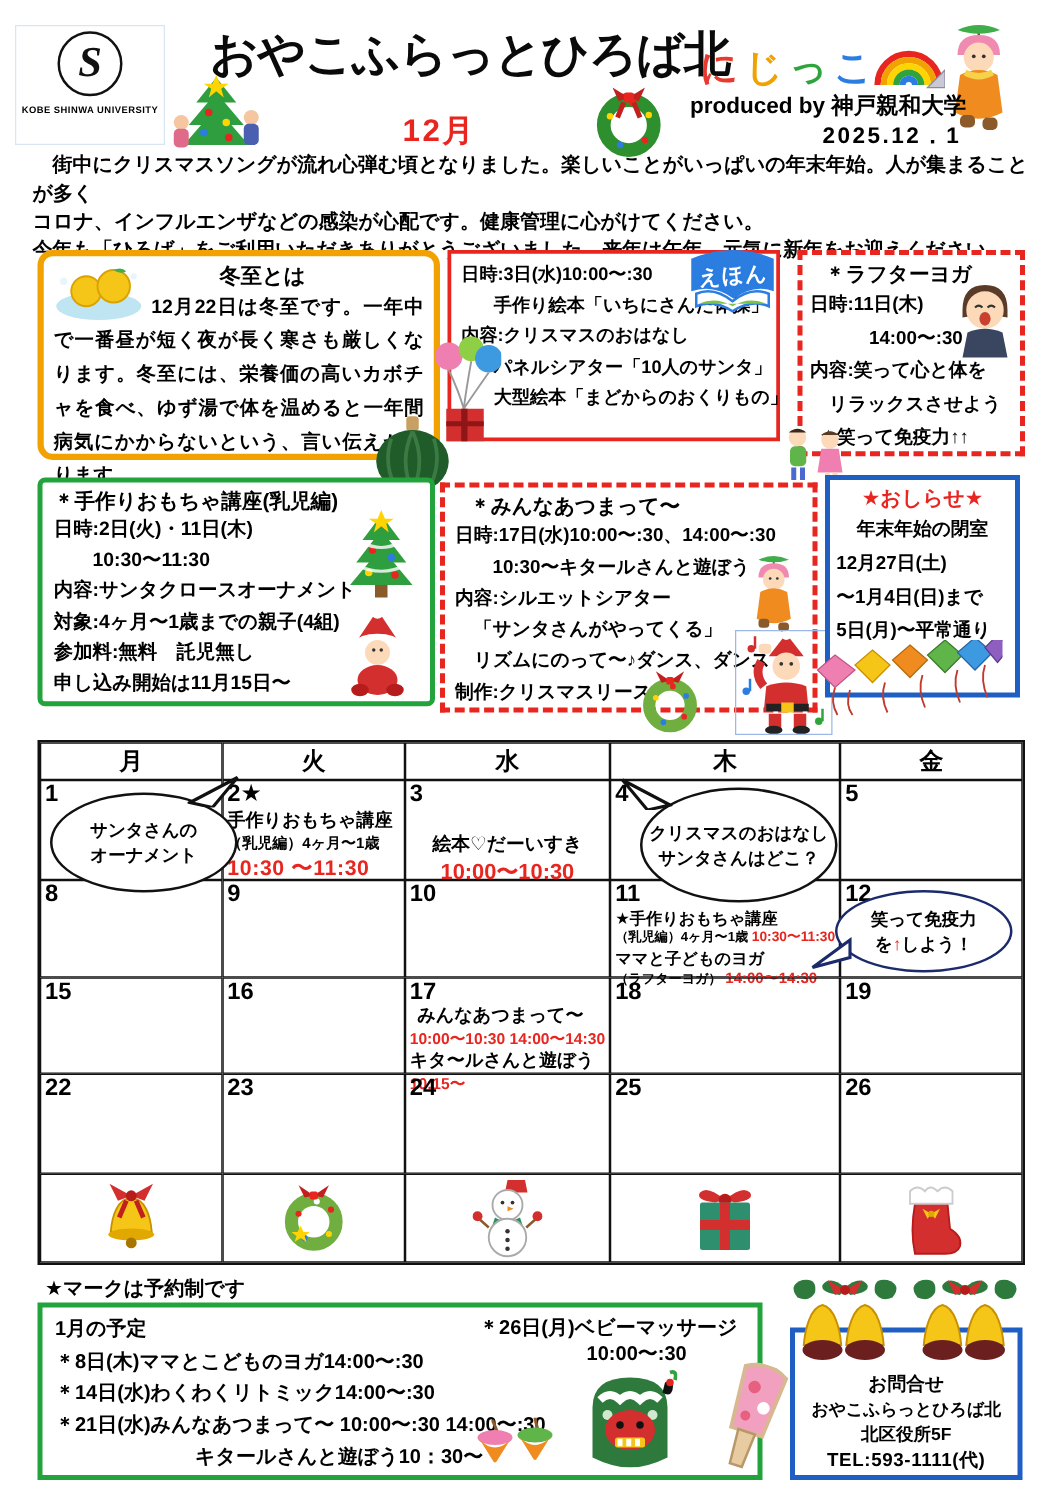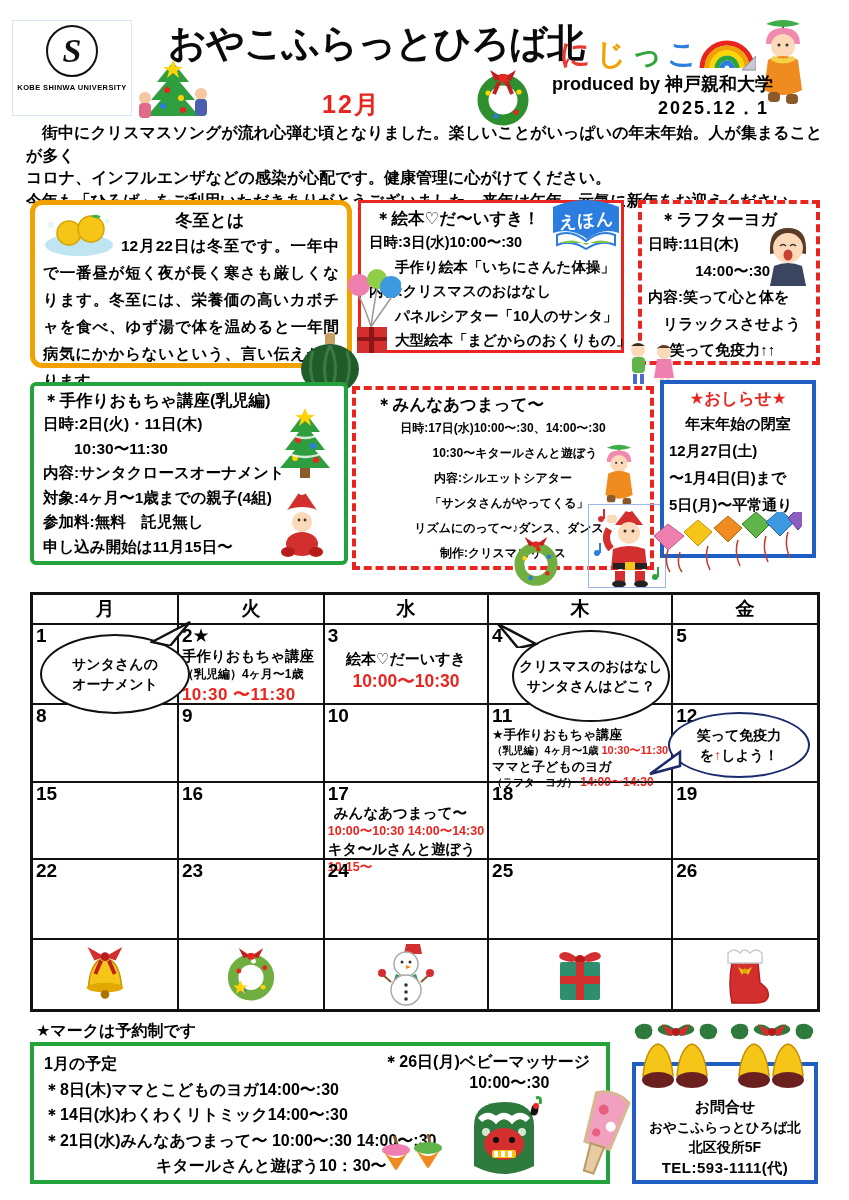--- a/index.html
+++ b/index.html
@@ -30,38 +30,38 @@
   .box-ehon .ln { font-size:14.5px; font-weight:bold; line-height:24.5px; white-space:nowrap; }
   .box-ehon .ind { padding-left:26px; }
   .box-yoga { left:638px; top:200px; width:182px; height:165px; border:4px dashed #e8251f; padding:5px 6px; }
   .box-yoga .bt { font-size:16.5px; font-weight:bold; padding-left:12px; }
   .box-yoga .ln { font-size:15px; font-weight:bold; line-height:26.5px; white-space:nowrap; }
   .box-omocha { left:30px; top:382px; width:318px; height:183px; border:4px solid #23a33b; border-radius:6px; padding:4px 9px; }
   .box-omocha .bt { font-size:16.5px; font-weight:bold; }
   .box-omocha .ln { font-size:15.5px; font-weight:bold; line-height:24.5px; white-space:nowrap; }
   .box-minna { left:352px; top:386px; width:302px; height:184px; border:4px dashed #e8251f; padding:4px 8px; }
   .box-minna .bt { font-size:16.5px; font-weight:bold; padding-left:12px; }
-  .box-minna .ln { font-size:12px; font-weight:bold; line-height:25px; white-space:nowrap;text-align:center; }
+  .box-minna .ln { font-size:15px; font-weight:bold; line-height:25px; white-space:nowrap; }
   .box-oshirase { left:660px; top:380px; width:156px; height:178px; border:4px solid #1f5fc4; padding:4px 5px; }
   .box-oshirase .bt { font-size:16.5px; font-weight:bold; color:#e8251f; text-align:center; }
   .box-oshirase .ln { font-size:15px; font-weight:bold; line-height:27px; white-space:nowrap; }
   .center { text-align:center; }
 
   
   .calendar { left:30px; top:592px; width:790px; height:420px; border:2px solid #111; }
   .cal-grid { display:grid; width:100%; height:100%; grid-template-columns:repeat(5,1fr); grid-template-rows:30px 80px 78px 77px 80px auto; }
   .cell { border:1px solid #111; position:relative; padding:1px 3px; }
   .hcell { display:flex; align-items:center; justify-content:center; font-size:19px; font-weight:bold; }
   .dnum { font-size:19px; font-weight:bold; line-height:1.05; display:block; }
   .icell { display:flex; align-items:center; justify-content:center; }
   .evt2 .l1 { font-size:14.5px; font-weight:bold; white-space:nowrap; margin-top:1px; }
   .evt2 .l2 { font-size:12px; font-weight:bold; white-space:nowrap; }
   .evt2 .tm { font-size:17px; font-weight:bold; color:#e8251f; white-space:nowrap; letter-spacing:.5px; }
   .evt3 { text-align:center; }
-  .evt3 .l1 { font-size:15px; font-weight:bold; white-space:nowrap; margin-top:4px; }
+  .evt3 .l1 { font-size:15px; font-weight:bold; white-space:nowrap; margin-top:20px; }
   .evt3 .tm { font-size:17.5px; font-weight:bold; color:#e8251f; white-space:nowrap; }
   .evt11 .l { font-size:13px; font-weight:bold; white-space:nowrap; line-height:17px; }
   .evt11 .s { font-size:10.5px; font-weight:bold; white-space:nowrap; line-height:15px; }
   .evt11 .t { font-size:11px; font-weight:bold; color:#e8251f; }
   .evt17 .l { font-size:14.5px; font-weight:bold; white-space:nowrap; line-height:19px; padding-left:6px; }
   .evt17 .t { font-size:12.5px; font-weight:bold; color:#e8251f; white-space:nowrap; line-height:17px; }
   .bubble { position:absolute; background:#fff; border:2.5px solid #111; border-radius:50%; display:flex; flex-direction:column; align-items:center; justify-content:center; z-index:6; }
   .bubble .bl { font-size:14px; font-weight:bold; white-space:nowrap; line-height:20px; }
   .bub-navy { border-color:#1b2a6b; }
   .tail { position:absolute; z-index:7; }
@@ -170,21 +170,20 @@
     <div class="bt">冬至とは</div>
     <div class="body">12月22日は冬至です。一年中で一番昼が短く夜が長く寒さも厳しくなります。冬至には、栄養価の高いカボチャを食べ、ゆず湯で体を温めると一年間病気にかからないという、言い伝えがあります。</div>
     <svg class="abs" style="right:-14px;bottom:-32px" width="62" height="64" viewBox="0 0 62 64">
       <rect x="26" y="2" width="10" height="12" rx="3" fill="#c9a063"></rect>
       <ellipse cx="31" cy="38" rx="29" ry="25" fill="#1f5c2a"></ellipse>
       <path d="M31 14 Q20 38 31 62 M31 14 Q42 38 31 62 M14 20 Q8 38 16 56 M48 20 Q54 38 46 56" stroke="#3c7a44" stroke-width="3" fill="none"></path>
     </svg>
   </div>
 
   <div class="infobox box-ehon">
-    <div class="bt">＊絵本♡だ〜いすき！</div>
     <div class="ln">日時:3日(水)10:00〜:30</div>
     <div class="ln ind">手作り絵本「いちにさんた体操」</div>
     <div class="ln">内容:クリスマスのおはなし</div>
     <div class="ln ind">パネルシアター「10人のサンタ」</div>
     <div class="ln ind">大型絵本「まどからのおくりもの」</div>
     <div class="abs" style="right:-2px;top:-4px;width:74px;height:54px">
       <svg width="74" height="54" viewBox="0 0 74 54">
         <path d="M4 8 Q37 -6 70 8 L70 34 Q54 28 38 40 Q22 28 4 34 Z" fill="#2b7de0"></path>
         <path d="M8 36 Q22 30 37 42 Q52 30 66 36 L66 46 Q52 40 37 50 Q22 40 8 46 Z" fill="#fff" stroke="#2b7de0" stroke-width="2"></path>
         <path d="M10 44 Q24 38 37 46 Q50 38 64 44" fill="#7fc24a"></path>

